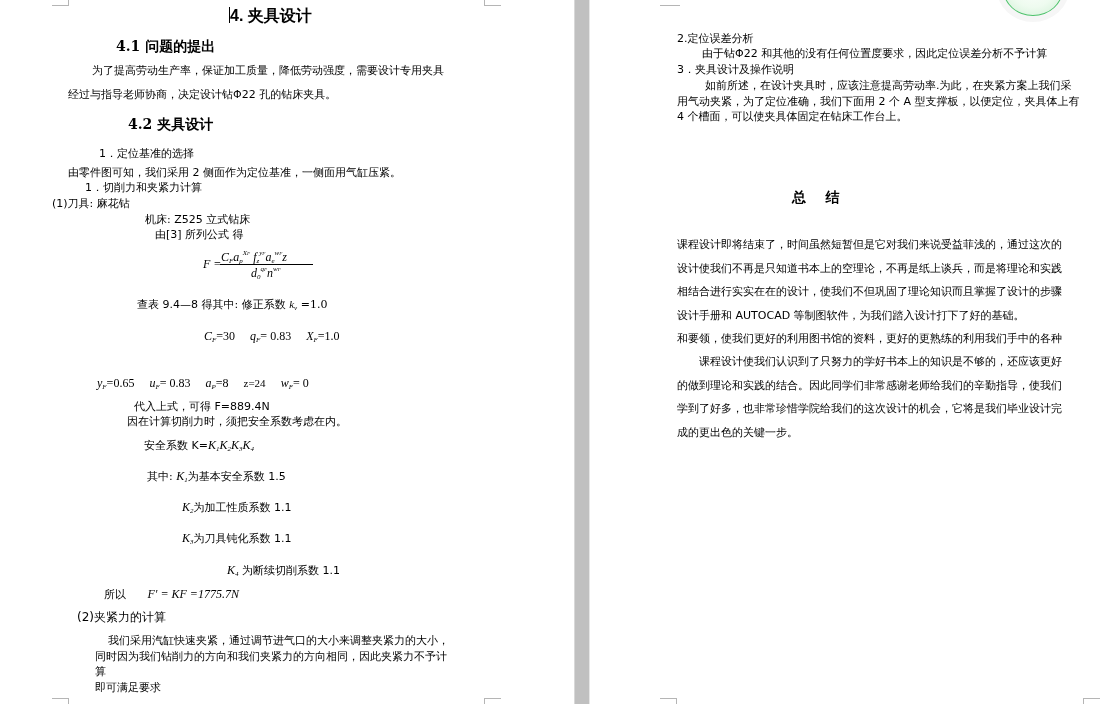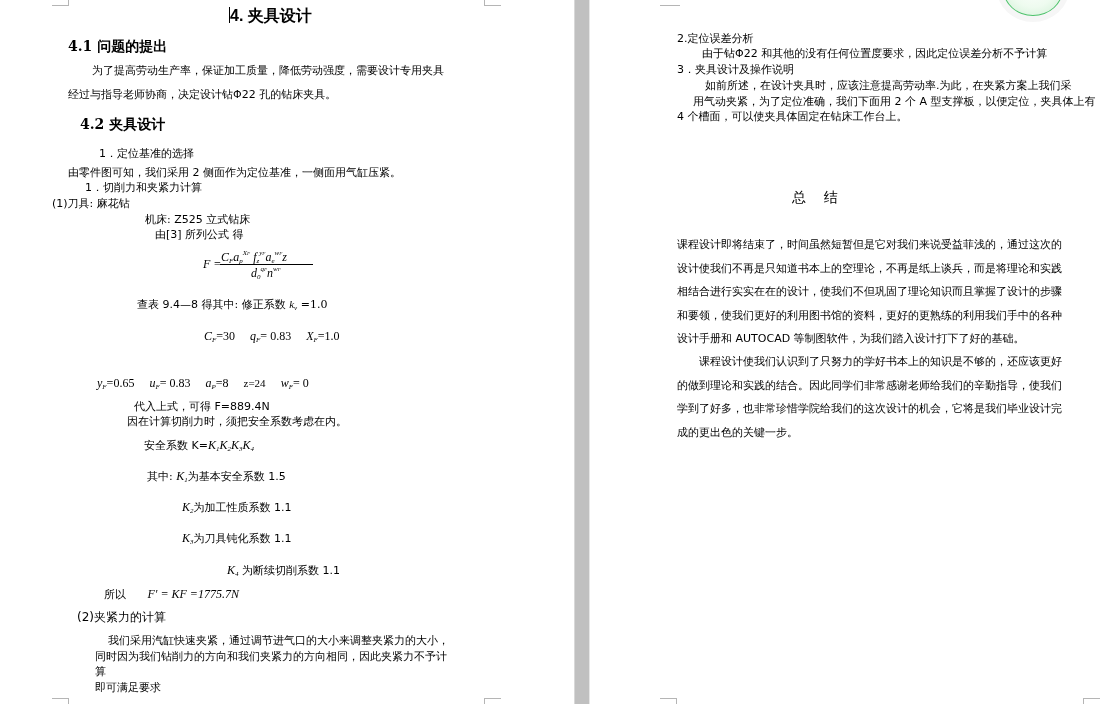--- a/index.html
+++ b/index.html
@@ -8,21 +8,21 @@
   .page { position:absolute; top:0; height:704px; background:#fff; overflow:hidden; }
   #page-left { left:0; width:574px; }
   #page-right { left:590px; width:516px; }
   #gutter { position:absolute; left:574px; top:0; width:16px; height:704px; background:#c0c0c0;
             border-left:1px solid #d8d8d8; border-right:1px solid #e6e6e6; box-sizing:border-box; }
   .crop { position:absolute; border-color:#b5b5b5; border-style:solid; width:16px; height:6px; }
   .t { position:absolute; white-space:nowrap; font-size:11px; line-height:14px; }
   .serif { font-family:"DejaVu Serif","Liberation Serif",serif; }
   .it { font-style:italic; font-family:"Liberation Serif","DejaVu Serif",serif; }
   .h1 { font-size:16px; font-weight:bold; font-family:Liberation Sans, sans-serif; }
-  .h2 { font-size:14px; font-weight:bold; font-family:"DejaVu Serif","Liberation Serif",serif; }
+  .h2 { font-size:14px; font-weight:bold; font-family:"DejaVu Serif","Liberation Serif",serif;margin-left:48px; }
   .sub { font-size:7px; vertical-align:-2px; }
   .sup { font-size:7px; vertical-align:6px; }
   .frac { position:absolute; display:inline-block; font-family:"Liberation Serif",serif; font-style:italic; font-size:12px; }
   .frac .num { position:absolute; left:18px; top:0; white-space:nowrap; }
   .frac .bar { position:absolute; left:17px; top:15px; width:93px; border-top:1px solid #000; }
   .frac .den { position:absolute; left:48px; top:16px; white-space:nowrap; }
   .cursor { display:inline-block; width:1px; height:16px; background:#000; vertical-align:-2px; }
   .logo { position:absolute; left:1003px; top:-38px; width:58px; height:52px; border-radius:50%;
           background:radial-gradient(circle at 50% 40%, #ffffff 0%, #eefbef 55%, #cdeed2 100%);
           border:1px solid #4cc16a; box-shadow:0 0 0 6px #f6f6f6; }
@@ -115,31 +115,31 @@
 
 <div id="page-right" class="page">
   <div class="crop" style="left:70px;top:-1px;border-width:0 0 1px 0;width:20px;"></div>
   <div class="crop" style="left:70px;top:698px;border-width:1px 1px 0 0;"></div>
   <div class="crop" style="left:493px;top:698px;border-width:1px 0 0 1px;"></div>
 
   <div class="t" style="left:87px;top:32px;">2.定位误差分析</div>
   <div class="t" style="left:112px;top:47px;">由于钻Φ22 和其他的没有任何位置度要求，因此定位误差分析不予计算</div>
   <div class="t" style="left:87px;top:63px;">3．夹具设计及操作说明</div>
   <div class="t" style="left:115px;top:79px;">如前所述，在设计夹具时，应该注意提高劳动率.为此，在夹紧方案上我们采</div>
-  <div class="t" style="left:103px;top:95px;">用气动夹紧，为了定位准确，我们下面用 2 个 A 型支撑板，以便定位，夹具体上有</div>
+  <div class="t" style="left:87px;top:95px;">用气动夹紧，为了定位准确，我们下面用 2 个 A 型支撑板，以便定位，夹具体上有</div>
   <div class="t" style="left:87px;top:110px;">4 个槽面，可以使夹具体固定在钻床工作台上。</div>
 
-  <div class="t" style="left:202px;top:190px;font-size:14px;font-weight:normal;white-space:pre;">总    结</div>
+  <div class="t" style="left:202px;top:190px;font-size:14px;font-weight:bold;white-space:pre;">总    结</div>
 
   <div class="t rp" style="left:87px;top:233px;">
     <div>课程设计即将结束了，时间虽然短暂但是它对我们来说受益菲浅的，通过这次的</div>
     <div>设计使我们不再是只知道书本上的空理论，不再是纸上谈兵，而是将理论和实践</div>
     <div>相结合进行实实在在的设计，使我们不但巩固了理论知识而且掌握了设计的步骤</div>
+    <div>设计手册和 AUTOCAD 等制图软件，为我们踏入设计打下了好的基础。</div>
     <div>和要领，使我们更好的利用图书馆的资料，更好的更熟练的利用我们手中的各种</div>
-    <div>设计手册和 AUTOCAD 等制图软件，为我们踏入设计打下了好的基础。</div>
   </div>
   <div class="t rp" style="left:87px;top:350px;">
     <div style="padding-left:22px;">课程设计使我们认识到了只努力的学好书本上的知识是不够的，还应该更好</div>
     <div>的做到理论和实践的结合。因此同学们非常感谢老师给我们的辛勤指导，使我们</div>
     <div>学到了好多，也非常珍惜学院给我们的这次设计的机会，它将是我们毕业设计完</div>
     <div>成的更出色的关键一步。</div>
   </div>
 </div>
 
 <div class="logo"></div>

